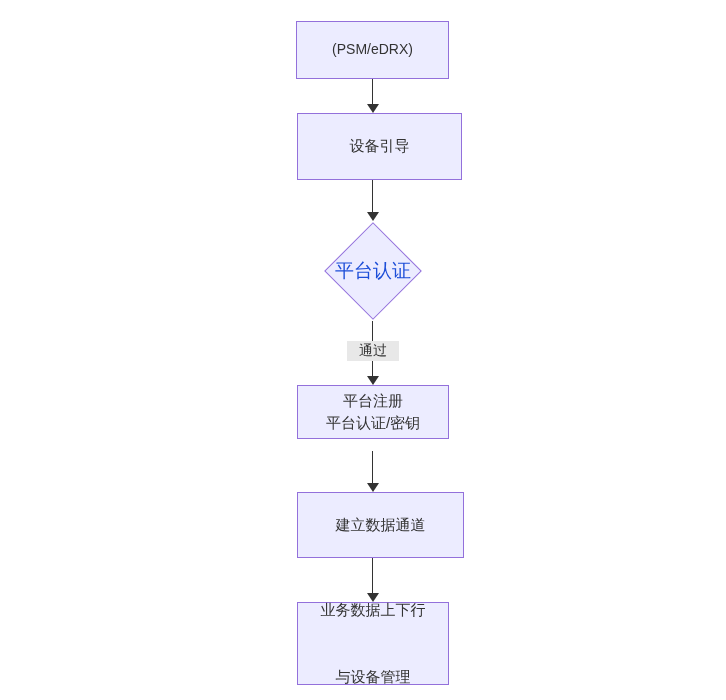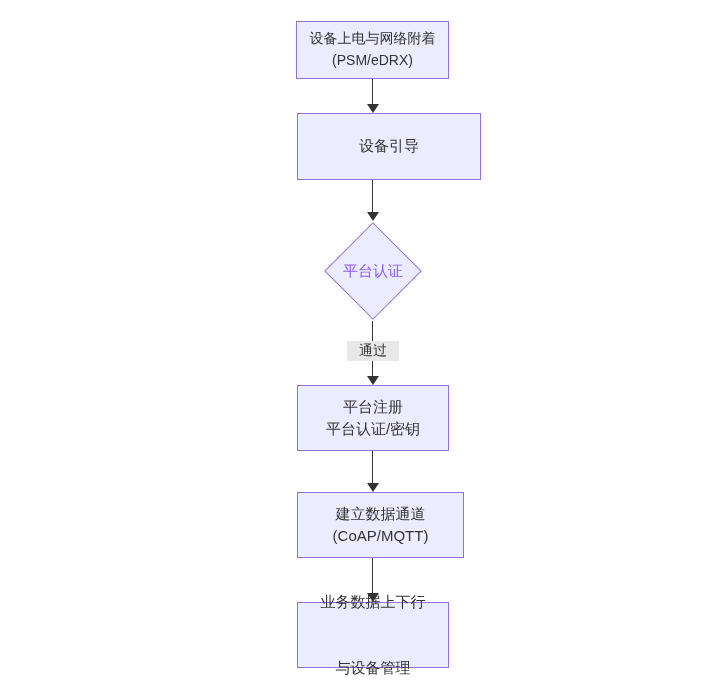--- a/index.html
+++ b/index.html
@@ -24,24 +24,24 @@
     display: flex;
     flex-direction: column;
     align-items: center;
     justify-content: center;
     text-align: center;
     font-size: 15px;
     line-height: 1.5;
   }
   .node .line { white-space: nowrap; }
   #node-power { left: 296px; top: 21px;  width: 153px; height: 58px; font-size: 14px; line-height: 1.55; }
-  #node-boot  { left: 297px; top: 113px; width: 184px; height: 67px; }
-  #node-reg   { left: 297px; top: 385px; width: 152px; height: 66px; }
+  #node-boot  { left: 297px; top: 113px; width: 165px; height: 67px; }
+  #node-reg   { left: 297px; top: 385px; width: 152px; height: 54px; }
   #node-chan  { left: 297px; top: 492px; width: 167px; height: 66px; }
-  #node-biz   { left: 297px; top: 602px; width: 152px; height: 66px; gap: 44px; }
+  #node-biz   { left: 297px; top: 602px; width: 152px; height: 83px; gap: 44px; }
 
   .diamond-wrap {
     position: absolute;
     left: 323px; top: 221px;
     width: 100px; height: 100px;
   }
   .diamond-shape {
     position: absolute;
     left: 50%; top: 50%;
     width: 69px; height: 69px;
@@ -49,22 +49,22 @@
     background: #ECECFF;
     border: 1px solid #9370DB;
     box-sizing: border-box;
   }
   .diamond-label {
     position: absolute;
     left: 0; top: 0; right: 0; bottom: 0;
     display: flex;
     align-items: center;
     justify-content: center;
-    font-size: 15px;
-    color: #8b5cf6;
+    font-size: 19px;
+    color: #1d4ed8;
     white-space: nowrap;
   }
   .edge-line {
     position: absolute;
     left: 372px;
     width: 1px;
     background: #333333;
   }
   .arrowhead {
     position: absolute;
@@ -91,21 +91,20 @@
     padding: 0 12px;
     white-space: nowrap;
   }
 </style>
 </head>
 <body>
 
 <div id="canvas">
 
   <div class="node" id="node-power">
-    <div class="line">设备上电与网络附着</div>
     <div class="line">(PSM/eDRX)</div>
   </div>
 
   <div class="edge-line" id="edge1-line"></div>
   <div class="arrowhead" id="edge1-arrow"></div>
 
   <div class="node" id="node-boot">
     <div class="line">设备引导</div>
   </div>
 
@@ -124,21 +123,20 @@
   <div class="node" id="node-reg">
     <div class="line">平台注册</div>
     <div class="line">平台认证/密钥</div>
   </div>
 
   <div class="edge-line" id="edge4-line"></div>
   <div class="arrowhead" id="edge4-arrow"></div>
 
   <div class="node" id="node-chan">
     <div class="line">建立数据通道</div>
-    <div class="line">(CoAP/MQTT)</div>
   </div>
 
   <div class="edge-line" id="edge5-line"></div>
   <div class="arrowhead" id="edge5-arrow"></div>
 
   <div class="node" id="node-biz">
     <div class="line">业务数据上下行</div>
     <div class="line">与设备管理</div>
   </div>
 

